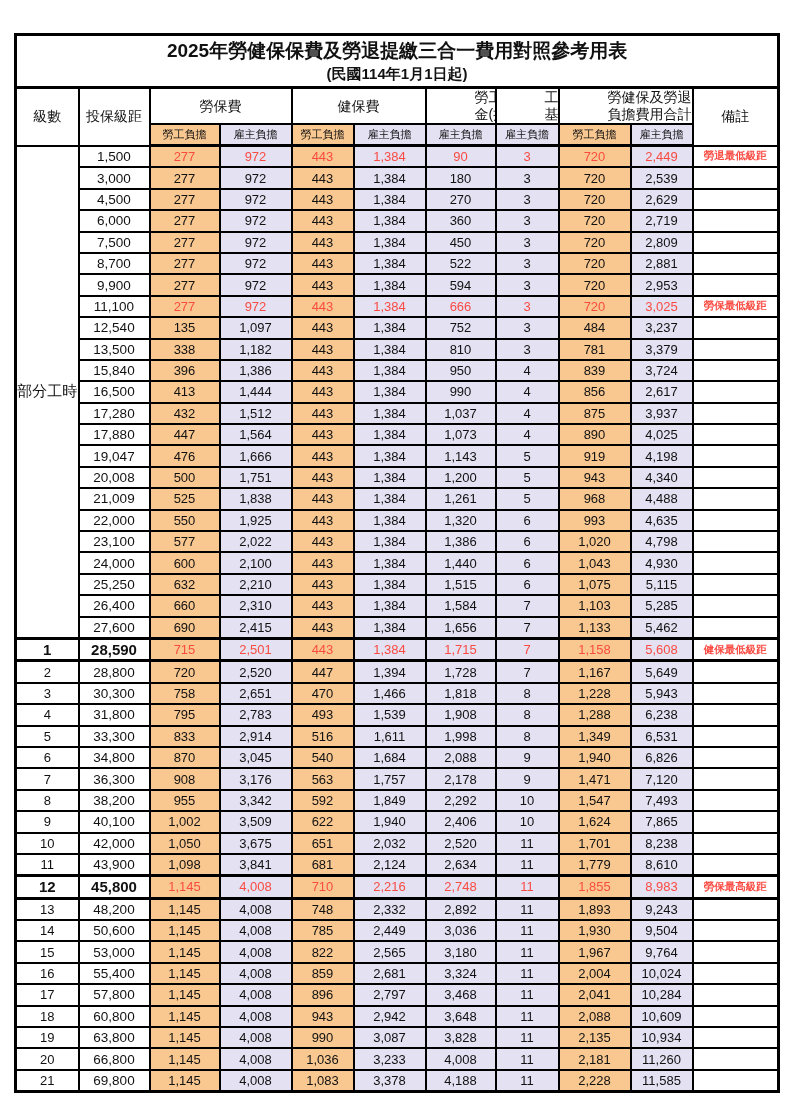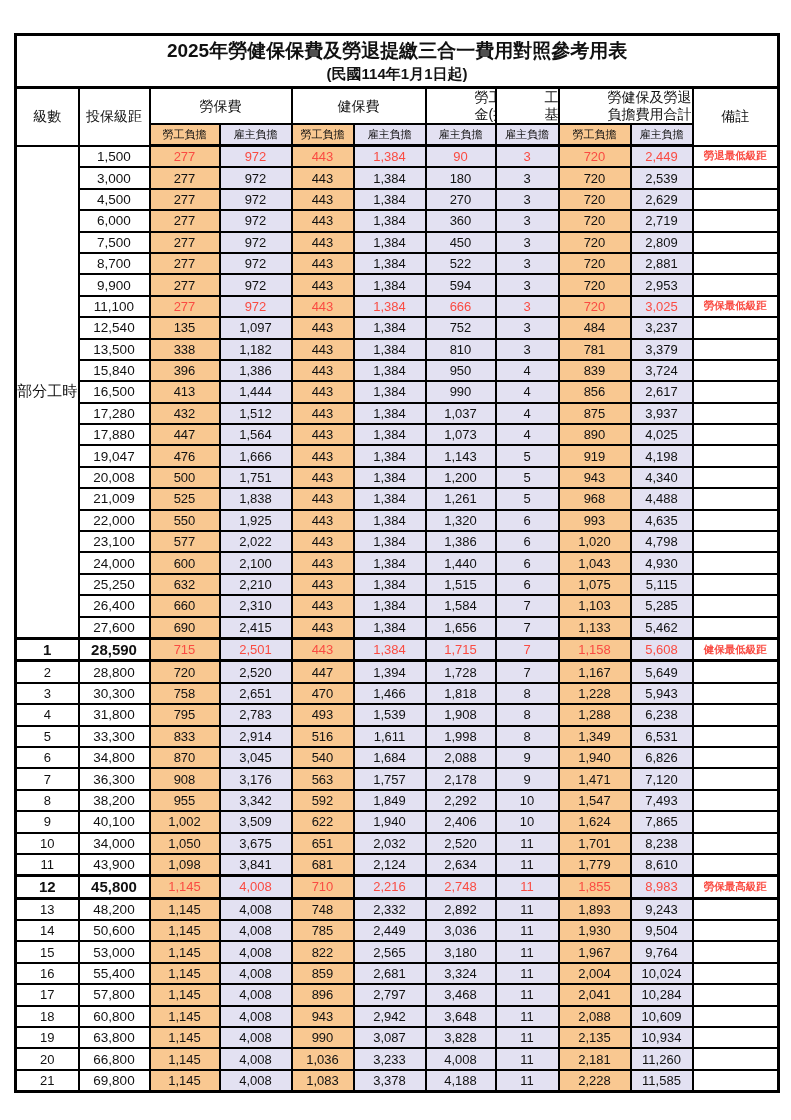--- a/index.html
+++ b/index.html
@@ -486,21 +486,21 @@
           <td class="c-val emp">622</td>
           <td class="c-val er">1,940</td>
           <td class="c-val er">2,406</td>
           <td class="c-val er">10</td>
           <td class="c-val emp">1,624</td>
           <td class="c-val er">7,865</td>
           <td class="c-remark"></td>
         </tr>
         <tr class="data-row">
           <td class="c-level">10</td>
-          <td class="c-bracket">34,000</td>
+          <td class="c-bracket">42,000</td>
           <td class="c-val emp">1,050</td>
           <td class="c-val er">3,675</td>
           <td class="c-val emp">651</td>
           <td class="c-val er">2,032</td>
           <td class="c-val er">2,520</td>
           <td class="c-val er">11</td>
           <td class="c-val emp">1,701</td>
           <td class="c-val er">8,238</td>
           <td class="c-remark"></td>
         </tr>

